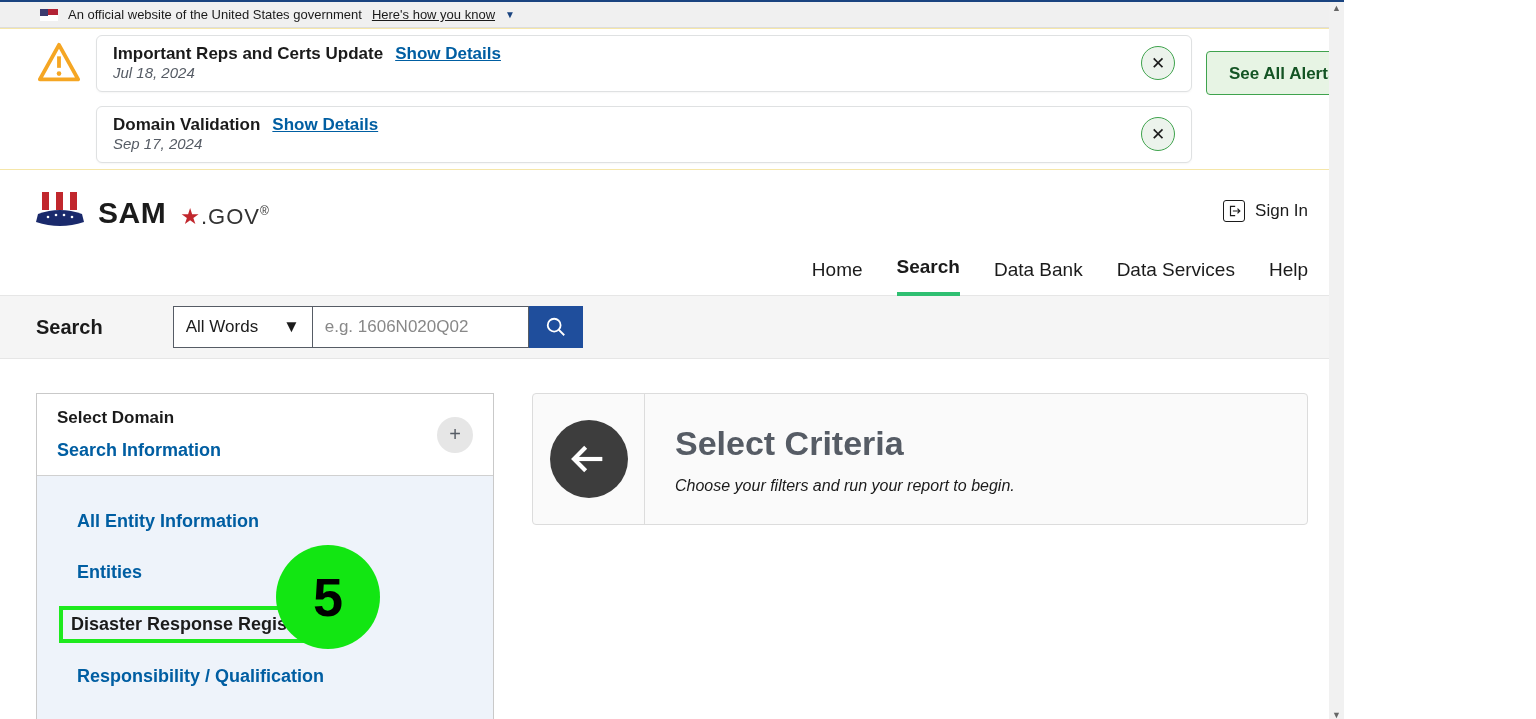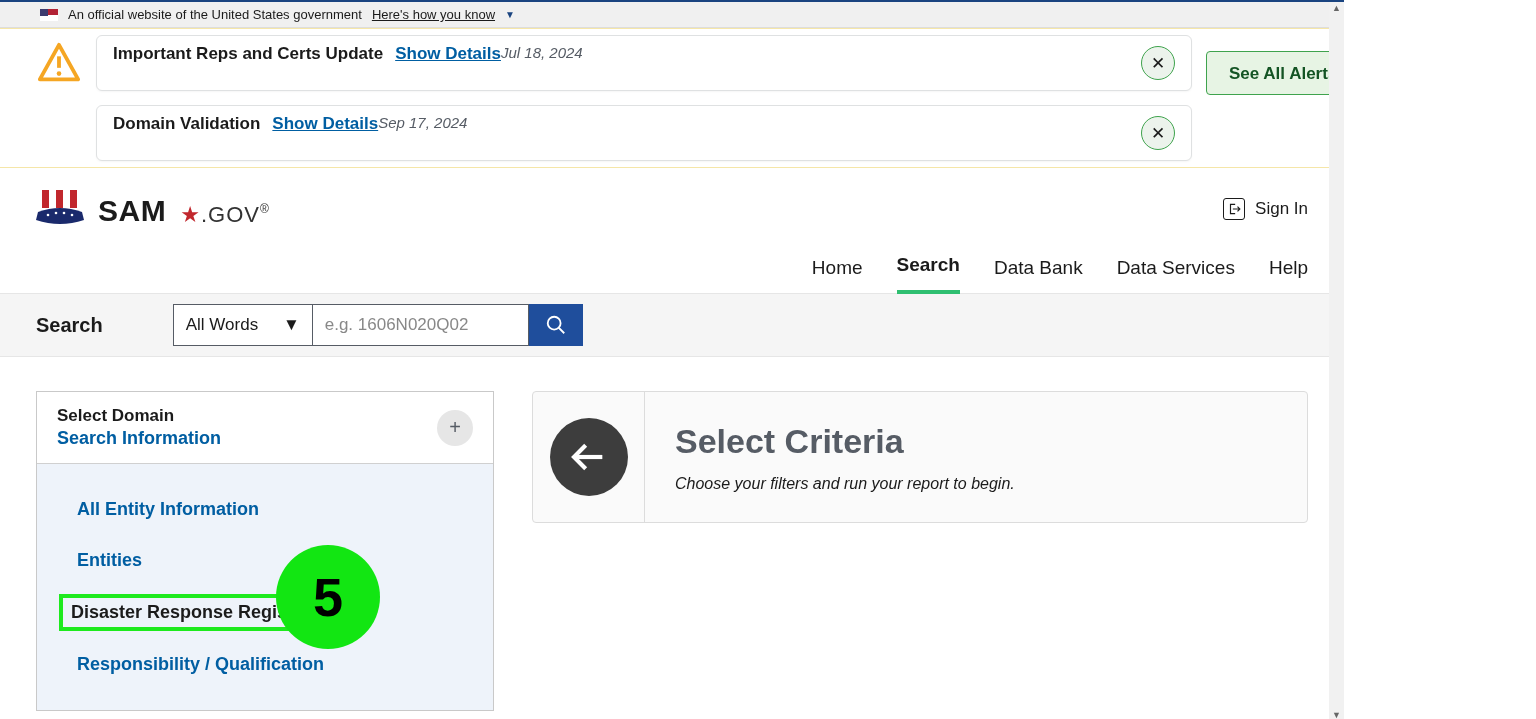--- a/index.html
+++ b/index.html
@@ -12,21 +12,21 @@
   .flag::before{content:"";position:absolute;left:0;top:0;width:8px;height:7px;background:#3c3b6e;}
   .gov-banner a { color:#1b1b1b; text-decoration: underline; }
   .chev { font-size: 10px; color:#1a4480; }
 
   
   .alerts-band { border-top: 1px solid #f5e6a8; border-bottom: 1px solid #f5e6a8; background:#fff; display:flex; align-items:flex-start; padding: 6px 40px 6px 36px; gap:14px;}
   .alerts-left{ display:flex; flex-direction:column; gap:14px; flex:1;}
   .alert-icon-col{ width:58px; display:flex; justify-content:center; padding-top:6px;}
   .alert-icon{ width:46px;height:46px; }
   .alert-card{ border:1px solid #dfe1e2; border-radius:6px; padding:8px 16px 10px 16px; display:flex; align-items:flex-start; justify-content:space-between; background:#fff; box-shadow:0 1px 2px rgba(0,0,0,0.04); width:1096px;}
-  .alert-card-body{display:flex;flex-direction:row;}
+  .alert-card-body{display:flex;flex-direction:column;}
   .alert-title-row{display:flex;gap:12px;align-items:baseline;}
   .alert-title{font-size:17px;font-weight:700;color:#1b1b1b;}
   .alert-details{font-size:17px;font-weight:700;color:#005ea2;}
   .alert-date{font-size:15px;font-style:italic;color:#565c65;margin-top:0px;}
   .close-btn{width:34px;height:34px;border-radius:50%;border:1.5px solid #3fa34d;display:flex;align-items:center;justify-content:center;background:#ecf3ec;color:#1b1b1b;cursor:pointer;flex-shrink:0; margin-top:2px; font-size:17px;}
   .see-all{ border:1.5px solid #3fa34d; border-radius:4px; background:#e7f4e4; color:#145424; font-weight:700; font-size:17px; padding:12px 22px; height:44px; white-space:nowrap; cursor:pointer; margin-left:auto; margin-top:16px;}
 
   
   .header { padding: 22px 36px 18px 36px; display:flex; align-items:center; justify-content:space-between;}
   .logo { display:flex; align-items:flex-end; gap:12px;}
@@ -46,21 +46,21 @@
   .searchbar-label{font-size:20px;font-weight:700;}
   .search-controls{display:flex;}
   .select-box{border:1px solid #565c65;background:#fff;height:42px;width:140px;display:flex;align-items:center;justify-content:space-between;padding:0 12px;font-size:17px;cursor:pointer;}
   .input-box{border:1px solid #565c65;border-left:none;background:#fff;height:42px;width:216px;padding:0 12px;font-size:17px;color:#888;display:flex;align-items:center;}
   .search-btn{background:#1f4e9c;width:54px;height:42px;display:flex;align-items:center;justify-content:center;color:#fff;cursor:pointer;}
 
   
   .main{display:flex;padding:34px 36px 0 36px;gap:38px;background:#fff;}
   .sidebar{width:458px;border:1px solid #c9c9c9;}
   .sidebar-head{padding:14px 20px 14px 20px;display:flex;justify-content:space-between;align-items:center;border-bottom:1px solid #d0d0d0;}
-  .sidebar-head-txt{display:flex;flex-direction:column;gap:2px;}
+  .sidebar-head-txt{display:flex;flex-direction:column;gap:12px;}
   .sidebar-head-lbl{font-weight:700;font-size:17px;}
   .sidebar-head-val{font-weight:700;font-size:18px;color:#005ea2;}
   .plus-btn{width:36px;height:36px;border-radius:50%;background:#e6e6e6;display:flex;align-items:center;justify-content:center;font-size:20px;color:#565c65;cursor:pointer;}
   .sidebar-body{background:#eef3fa;padding:20px 0 20px 4px;}
   .sidebar-item{padding:15px 20px 15px 36px;font-size:18px;font-weight:700;color:#005ea2;cursor:pointer;}
   .sidebar-item.selected{color:#1b1b1b;}
   .highlight-box{border:4px solid #1eea1e;display:inline-block;padding:4px 8px;margin-left:18px;}
 
   .content{flex:1;}
   .criteria-card{border:1px solid #dcdcdc;border-radius:4px;display:flex;align-items:center;min-height:130px;background:#fafafa;}

